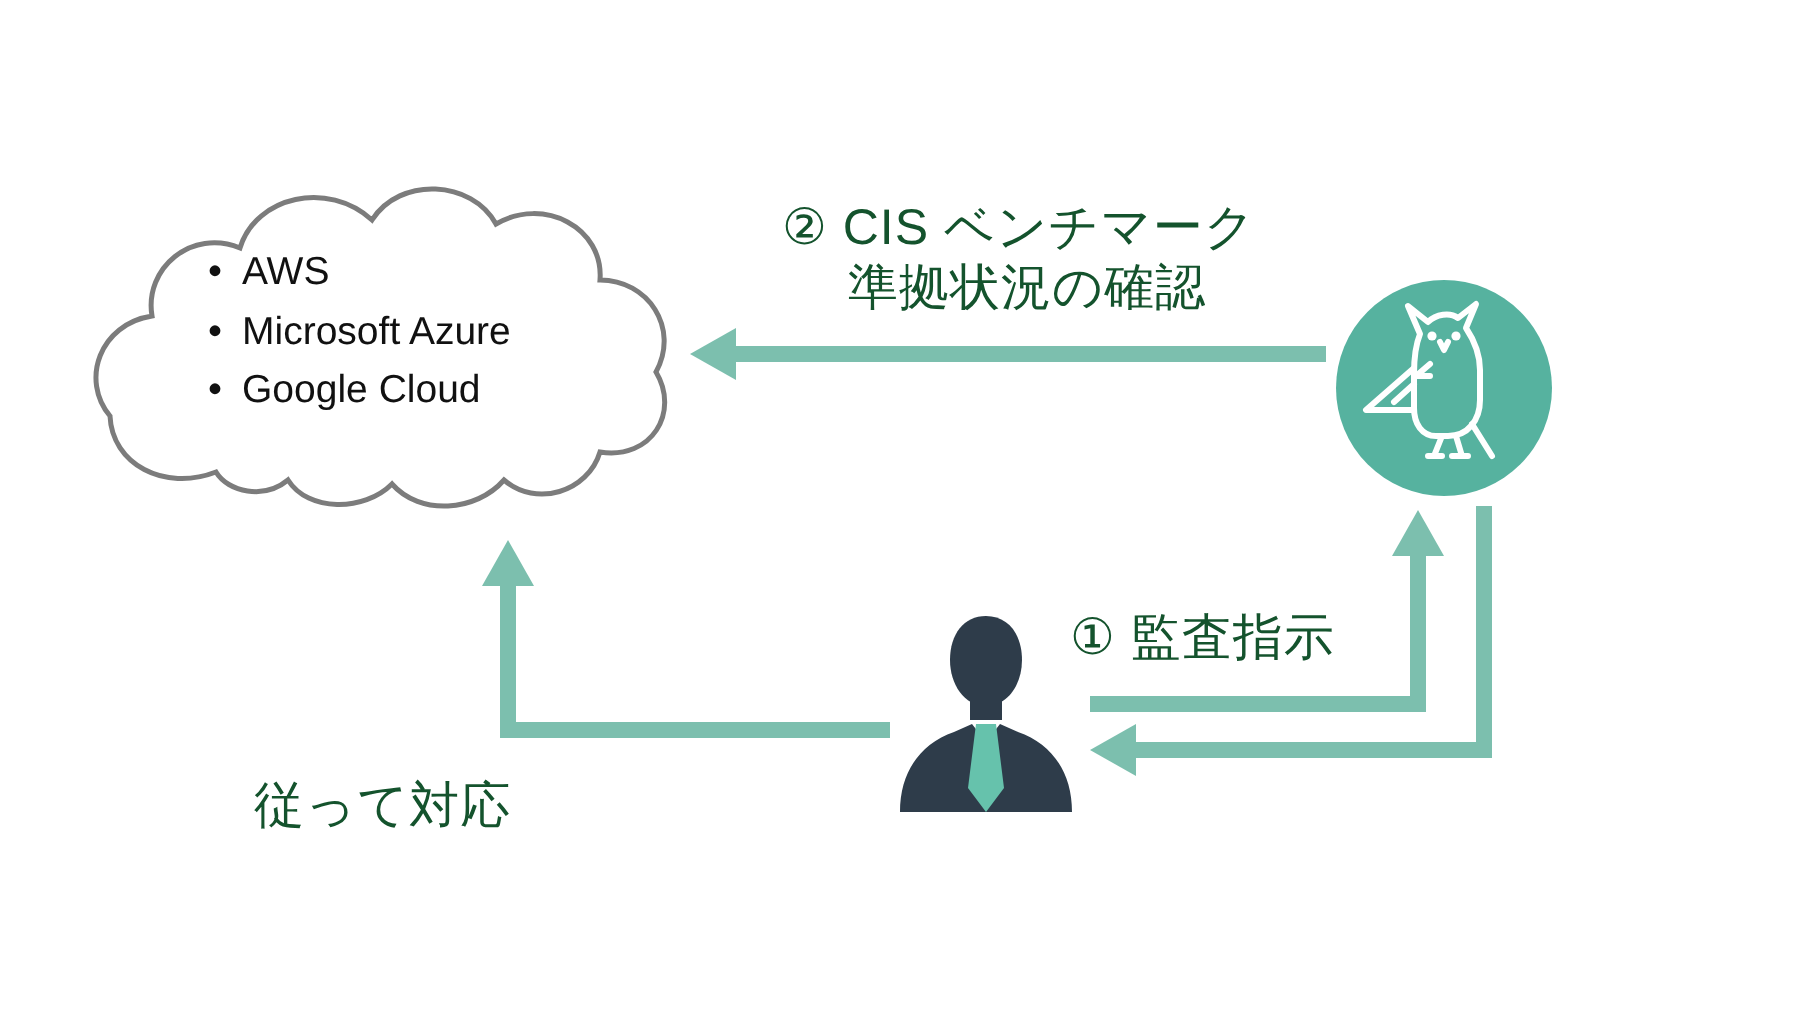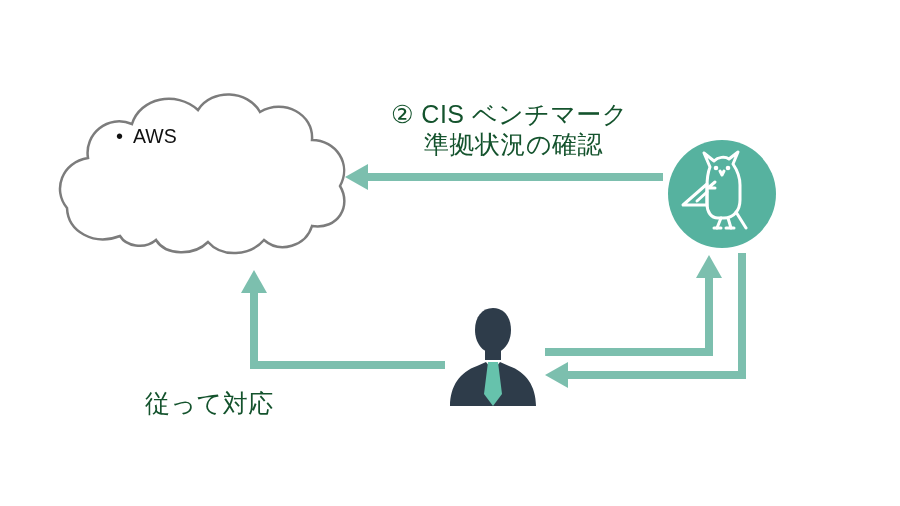--- a/index.html
+++ b/index.html
@@ -8,35 +8,35 @@
     overflow:hidden;
     font-family:"Liberation Sans","DejaVu Sans",sans-serif;
     color:#111111;
   }
   .abs { position:absolute; }
   
   svg.arrows { position:absolute; left:0; top:0; width:900px; height:506px; pointer-events:none; }
   .arrow-line { stroke:#7cbfae; stroke-width:8; fill:none; }
   .arrow-head { fill:#7cbfae; stroke:none; }
   
-  .cloud-wrap { left:54px; top:84px; width:304px; height:190px; }
+  .cloud-wrap { left:42px; top:84px; width:304px; height:190px; }
   .cloud-outline { stroke:#7c7c7c; stroke-width:2.5; fill:#ffffff; }
   .providers {
     position:absolute; left:62px; top:38px; margin:0; padding:0; list-style:none;
     font-size:19.5px; line-height:29.5px; font-weight:500; color:#111111; white-space:nowrap;
   }
   .providers li::before { content:"•"; margin-right:10px; font-size:20px; }
   
   .owl-wrap    { left:668px; top:140px; width:108px; height:108px; }
   .person-wrap { left:447px; top:306px; width:92px;  height:100px; }
   .owl-stroke { stroke:#ffffff; stroke-width:3; fill:none; stroke-linecap:round; stroke-linejoin:round; }
   
   .label { position:absolute; font-size:25px; line-height:30px; color:#14532d; white-space:nowrap; letter-spacing:0.5px; }
   .label .indent2 { margin-left:33px; }
-  .label .indent4 { margin-left:46px; }
+  .label .indent4 { margin-left:28px; }
   .lbl-step2 { left:391px; top:99px; }
   .lbl-step1 { left:535px; top:304px; }
   .lbl-step3 { left:628px; top:392px; }
   .lbl-step4 { left:99px;  top:388px; }
 </style>
 </head>
 <body>
 
 <div class="canvas">
 
@@ -74,20 +74,22 @@
         C230 14 260 30 258 56
         C282 56 298 80 286 102
         C298 122 284 146 258 142
         C252 162 226 170 210 156
         C196 172 168 174 154 158
         C140 172 112 172 102 156
         C90 166 72 162 66 152 Z"></path>
     </svg>
     <ul class="providers">
       <li>AWS</li>
+      <li>Microsoft Azure</li>
+      <li>Google Cloud</li>
     </ul>
   </div>
 
   <div class="abs owl-wrap">
     <svg viewBox="0 0 108 108" width="108" height="108">
       <circle cx="54" cy="54" r="54" fill="#56b29f"></circle>
       <g class="owl-stroke">
         <path d="M42 27 L36 13 L46 21 C50 17 57 16 61 19 L70 12 L65 24
                  C69 30 72 37 72 45 L72 60 C72 70 66 78 56 78 L50 78
                  C43 78 39 72 39 64 L39 47 C39 39 40 32 42 27 Z"></path>
@@ -112,19 +114,20 @@
       <path fill="#2e3c4a" d="M3 100 C3 80 13 66 30 60 L39 56 L46 65 L53 56 L62 60 C79 66 89 80 89 100 Z"></path>
       <path fill="#66c2ac" d="M41 56 L51 56 L55 88 L46 100 L37 88 Z"></path>
     </svg>
   </div>
 
   <div class="label lbl-step2">
     <div>② CIS ベンチマーク</div>
     <div class="indent2">準拠状況の確認</div>
   </div>
 
+  <div class="label lbl-step1">① 監査指示</div>
 
 
   <div class="label lbl-step4">
     <div class="indent4">従って対応</div>
   </div>
 
 </div>
 
 </body></html>

